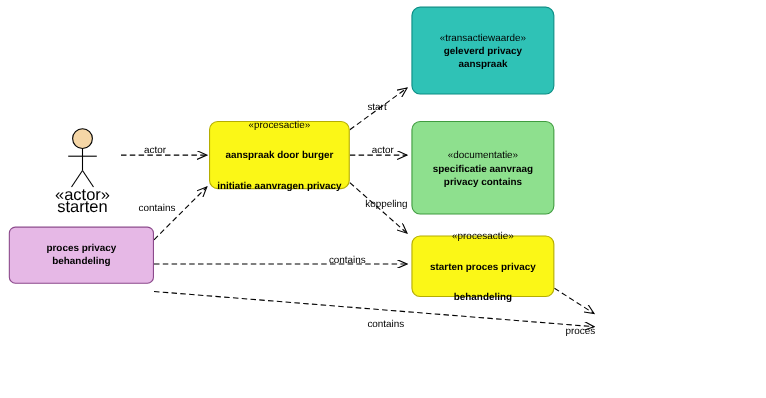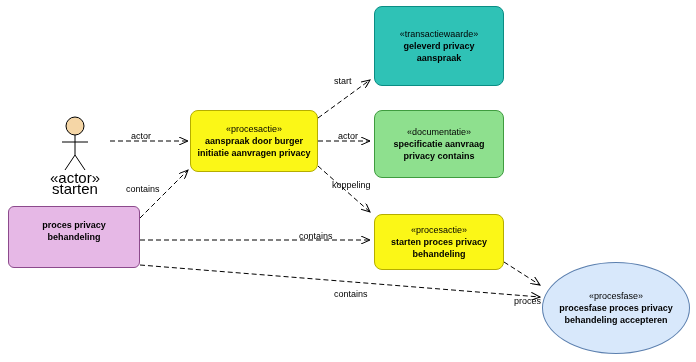--- a/index.html
+++ b/index.html
@@ -25,21 +25,21 @@
     font-weight:bold;
     color:#000;
     line-height:12px;
     padding:3px 6px;
   }
   .node .stereo { font-weight:normal; font-size:9px; }
   .node .title { font-weight:bold; font-size:9px; }
 
   .n-transactiewaarde { background:#2fc2b6; border:1px solid #0a8d84; }
   .n-documentatie     { background:#8ee08e; border:1px solid #3f9c3f; }
-  .n-procesactie      { background:#fbf717; border:1px solid #b5ad00; }
+  .n-procesactie      { background:#fbf717; border:1px solid #b5ad00;gap:16px; }
   .n-procesfase       { background:#d8e8fb; border:1px solid #5b7fae; border-radius:50%; }
   .n-object           { background:#e6b8e6; border:1px solid #8c4a8c; }
 
   .lbl {
     position:absolute;
     font-size:9px;
     color:#000;
     white-space:nowrap;
     font-family:"Liberation Sans", sans-serif;
   }
@@ -103,56 +103,51 @@
       <line x1="489" y1="128" x2="496" y2="128" stroke="#3a6ea5" stroke-width="0.8"></line>
     </g>
   </svg>
 
   <div class="node n-transactiewaarde" style="left:374px; top:6px; width:130px; height:80px; border-radius:8px;">
     <div class="stereo">«transactiewaarde»</div>
     <div class="title">geleverd privacy</div>
     <div class="title">aanspraak</div>
   </div>
 
-  <div class="node n-documentatie" style="left:374px; top:110px; width:130px; height:68px; border-radius:8px;">
+  <div class="node n-documentatie" style="left:374px; top:110px; width:130px; height:85px; border-radius:8px;">
     <div class="stereo">«documentatie»</div>
     <div class="title">specificatie aanvraag</div>
     <div class="title">privacy contains</div>
   </div>
 
   <div class="node n-procesactie" style="left:190px; top:110px; width:128px; height:62px; border-radius:8px;">
     <div class="stereo">«procesactie»</div>
     <div class="title">aanspraak door burger</div>
     <div class="title">initiatie aanvragen privacy</div>
   </div>
 
   <div class="node n-procesactie" style="left:374px; top:214px; width:130px; height:56px; border-radius:8px;">
     <div class="stereo">«procesactie»</div>
     <div class="title">starten proces privacy</div>
     <div class="title">behandeling</div>
   </div>
 
-  <div class="node n-procesfase" style="left:542px; top:262px; width:148px; height:92px;">
-    <div class="stereo">«procesfase»</div>
-    <div class="title">procesfase proces privacy</div>
-    <div class="title">behandeling accepteren</div>
-  </div>
 
-  <div class="node n-object" style="left:8px; top:206px; width:132px; height:62px; border-radius:6px; justify-content:flex-start; padding-top:12px;">
+  <div class="node n-object" style="left:8px; top:206px; width:132px; height:52px; border-radius:6px; justify-content:flex-start; padding-top:12px;">
     <div class="title">proces privacy</div>
     <div class="title">behandeling</div>
   </div>
 
   <div class="actor" style="left:40px; top:172px;">
     <div class="caption">«actor»</div>
     <div class="caption">starten</div>
   </div>
 
   <div class="lbl" style="left:131px; top:131px;">actor</div>
-  <div class="lbl" style="left:334px; top:76px;">start</div>
+  <div class="lbl" style="left:334px; top:92px;">start</div>
   <div class="lbl" style="left:338px; top:131px;">actor</div>
   <div class="lbl" style="left:332px; top:180px;">koppeling</div>
   <div class="lbl" style="left:126px; top:184px;">contains</div>
   <div class="lbl" style="left:299px; top:231px;">contains</div>
   <div class="lbl" style="left:334px; top:289px;">contains</div>
   <div class="lbl" style="left:514px; top:258px;margin-top:38px;">proces</div>
 
 </div>
 
 </body></html>

